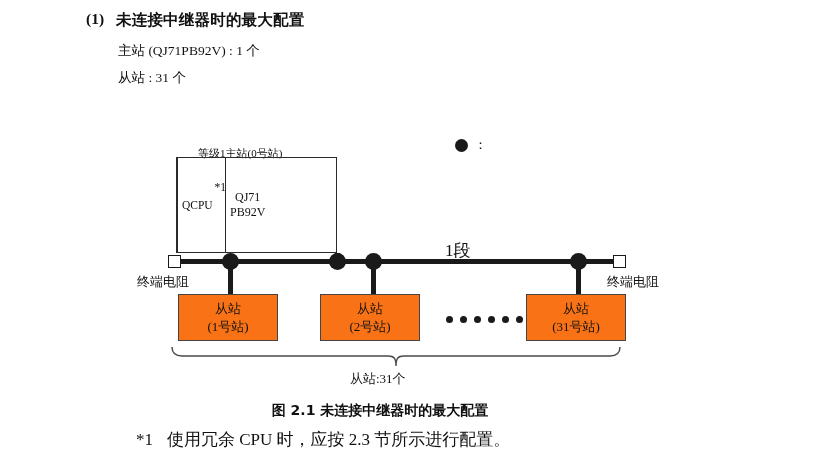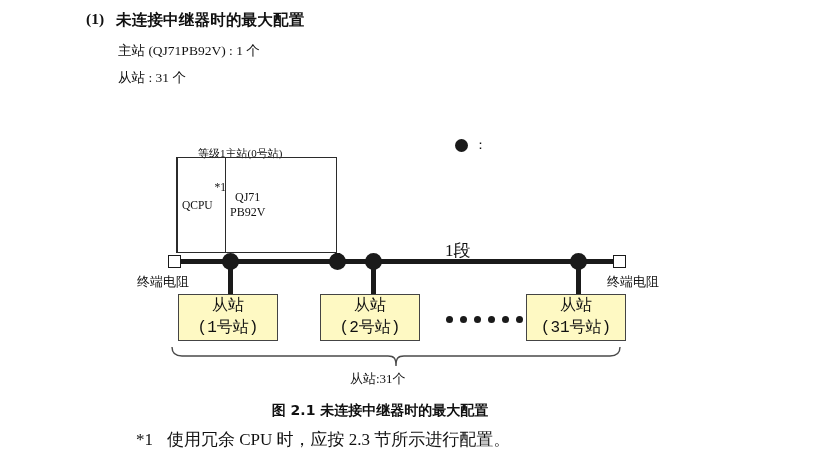--- a/index.html
+++ b/index.html
@@ -144,29 +144,28 @@
   }
   #slave-drop-1 { left: 228px; }
   #slave-drop-2 { left: 371px; }
   #slave-drop-3 { left: 576px; }
 
   
   .slave-box {
     height: 47px;
     border: 1.3px solid #444444;
     box-sizing: border-box;
-    background: #fef9c3;
+    background: #f97316;
     top: 294px;
     display: flex;
     flex-direction: column;
     align-items: center;
     justify-content: center;
-    font-size: 16px;
+    font-size: 13px;
     line-height: 1.35;
-    font-family: Liberation Mono, monospace;
   }
   #slave-box-1 { left: 178px; width: 100px; }
   #slave-box-2 { left: 320px; width: 100px; }
   #slave-box-3 { left: 526px; width: 100px; }
   .slave-name, .slave-no { display: block; }
 
   
   #ellipsis {
     left: 446px; top: 316px;
     display: flex;

